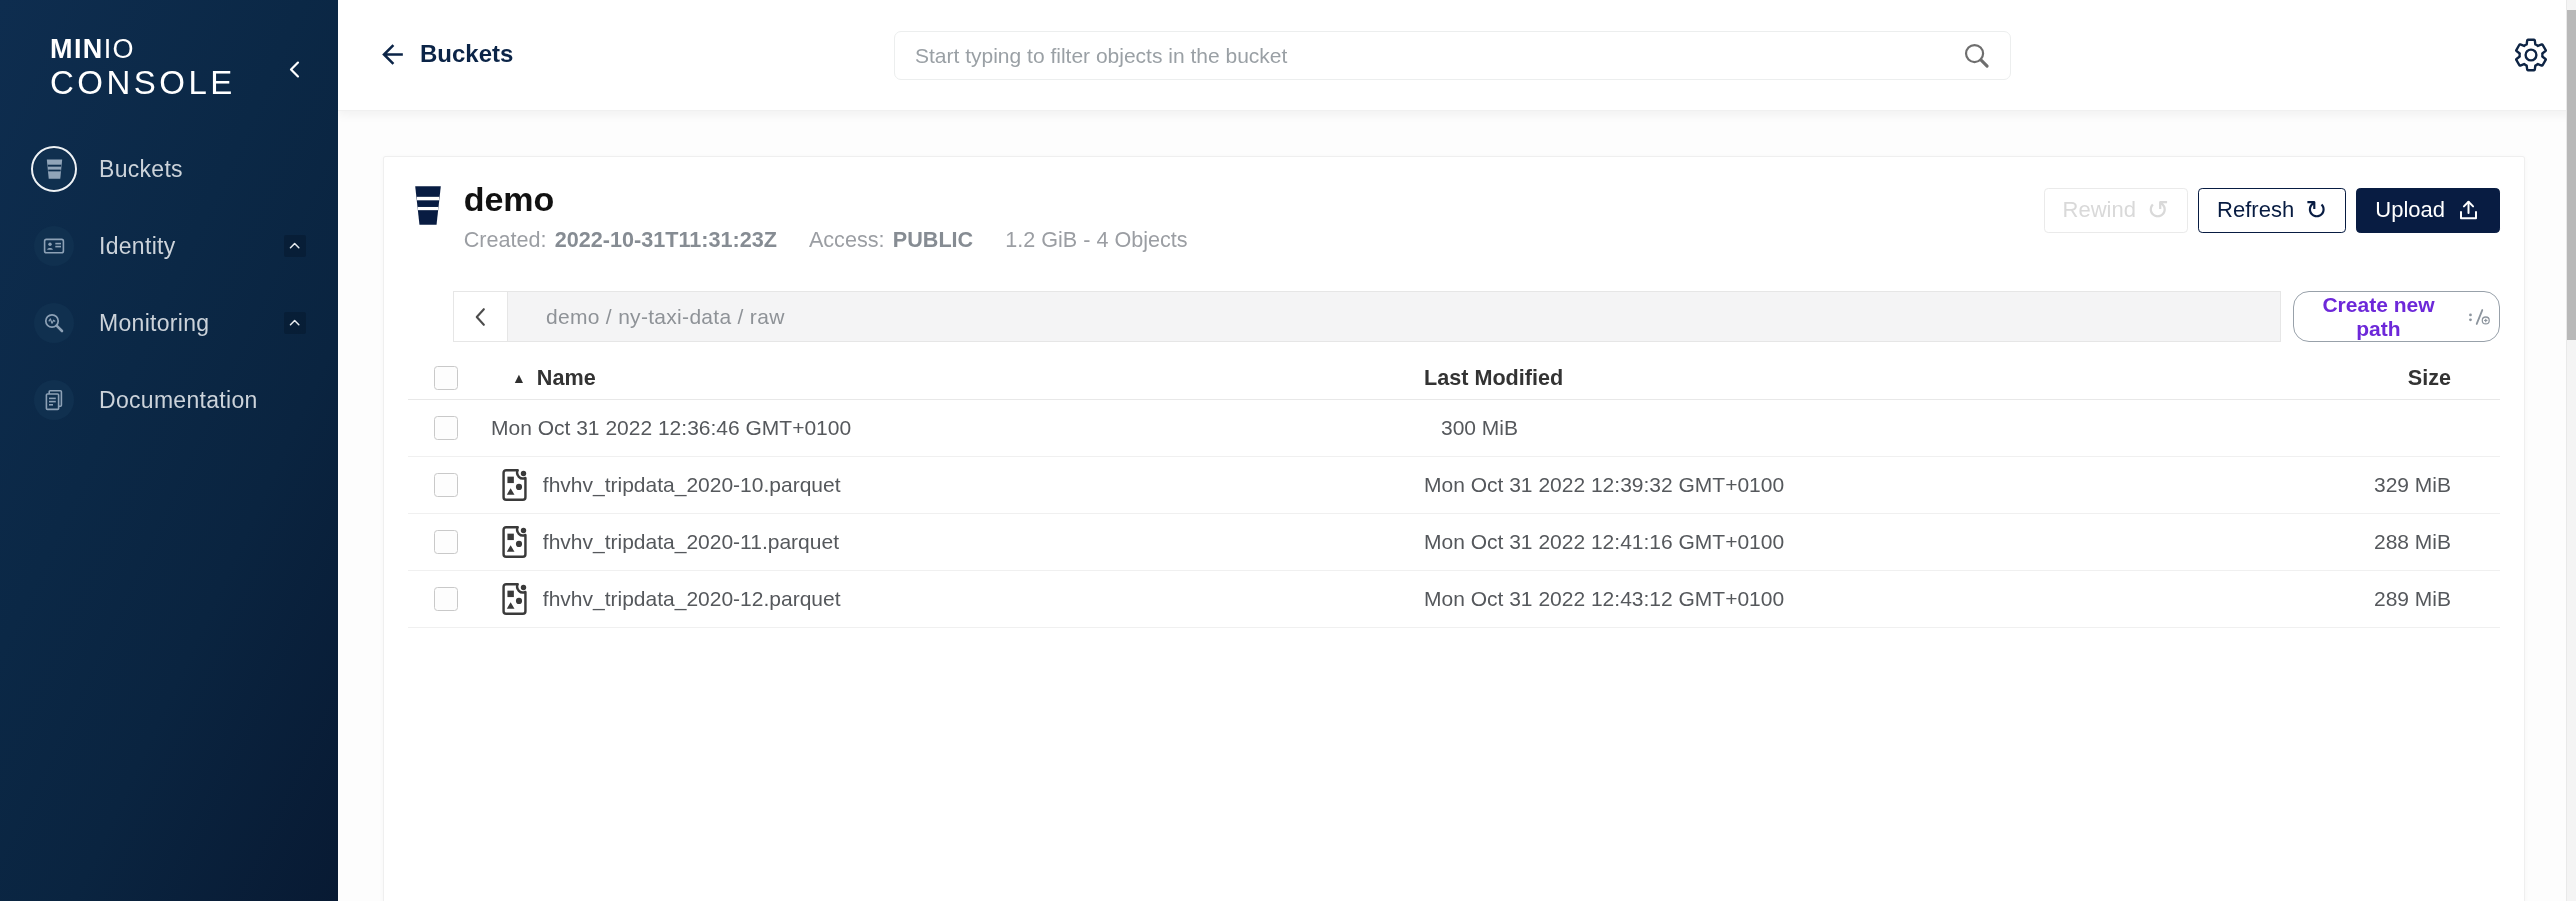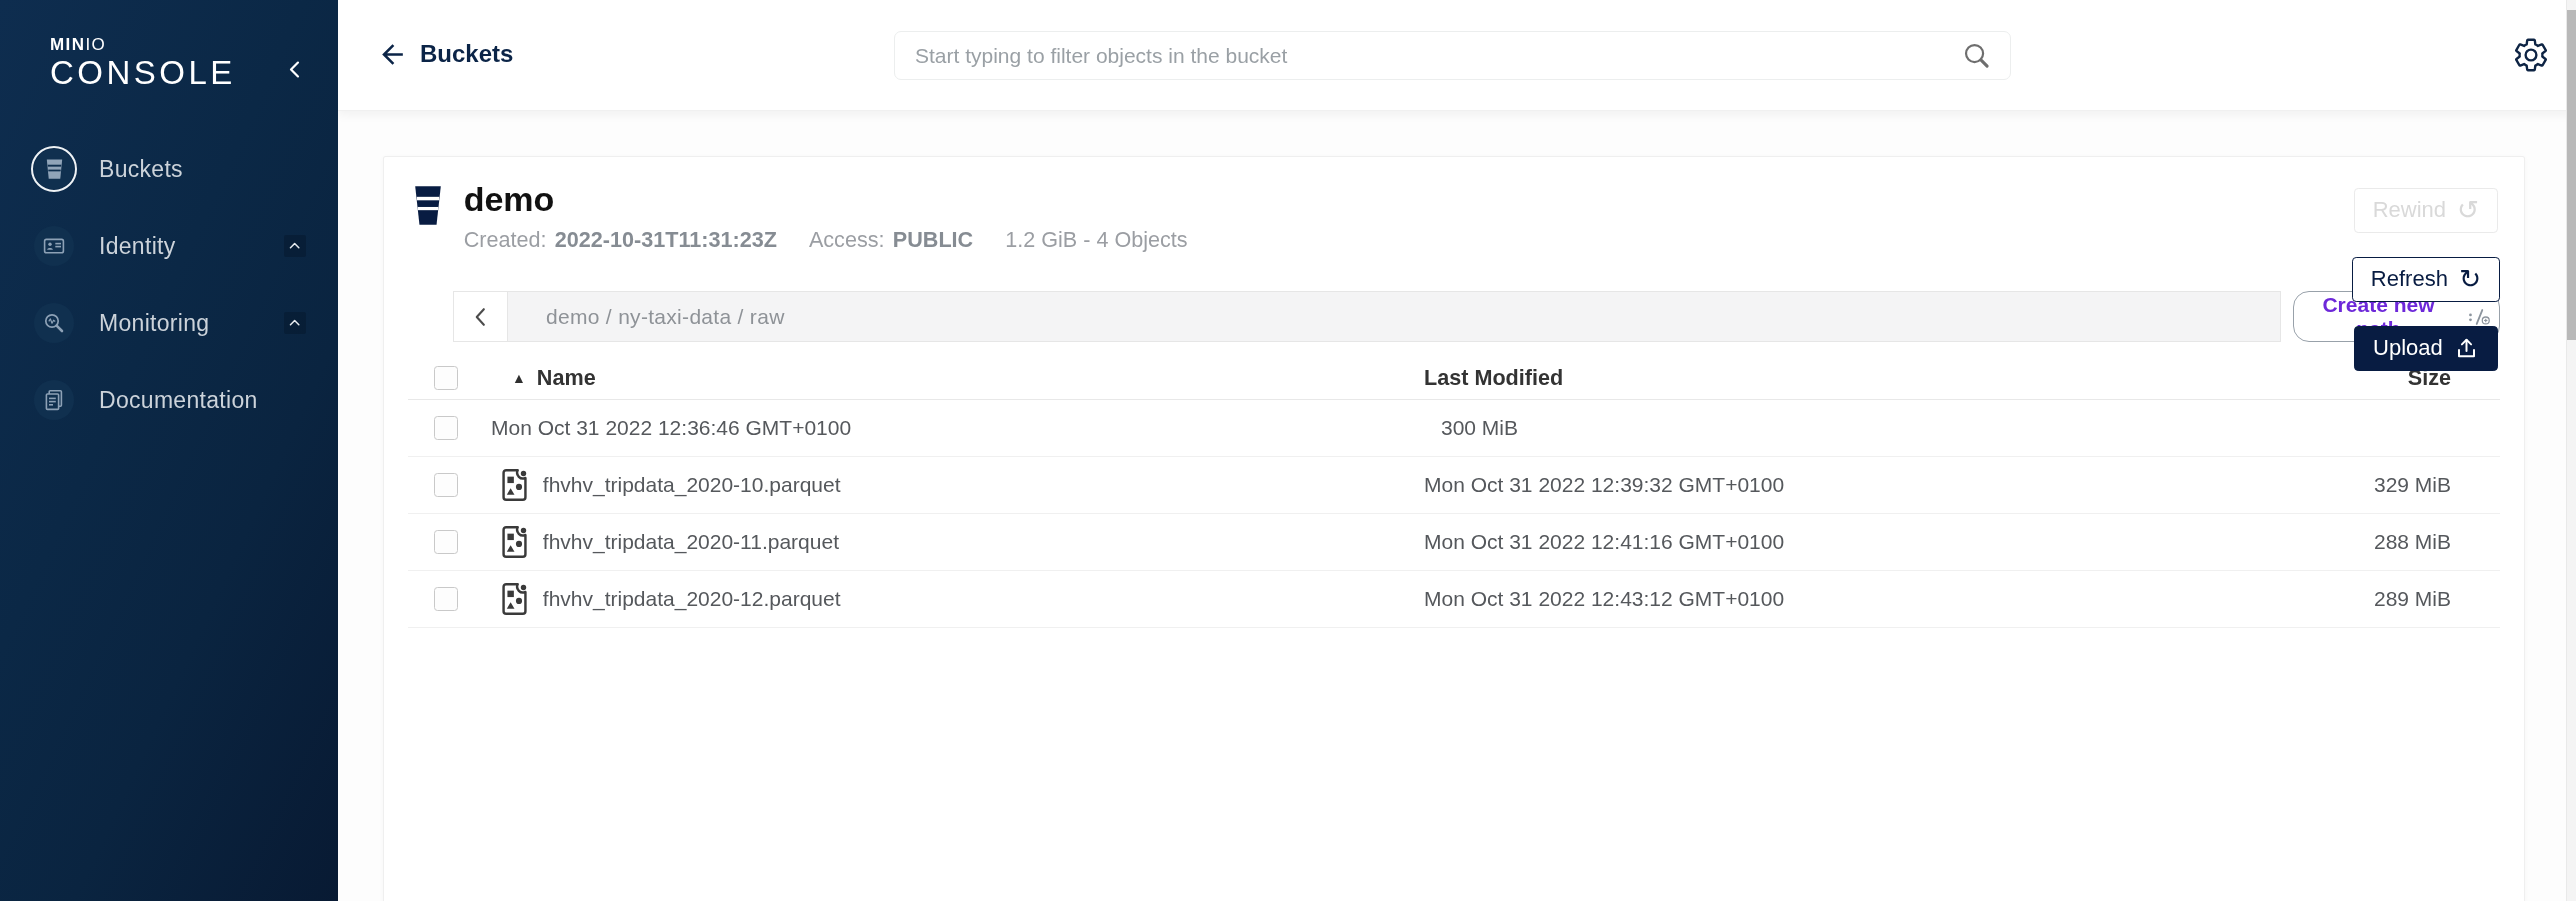--- a/index.html
+++ b/index.html
@@ -8,21 +8,21 @@
     font-family:"Liberation Sans","DejaVu Sans",sans-serif;
     background:#fdfdfd;
   }
   
   .sidebar{
     position:absolute;left:0;top:0;width:338px;height:901px;
     background:linear-gradient(115deg,#0e2d4f 0%,#0b2846 40%,#0a2440 65%,#081a33 100%);
     z-index:5;
   }
   .logo{position:absolute;left:50px;top:36px;color:#fff;}
-  .logo-top{font-size:17px;letter-spacing:1.4px;line-height:1;}
+  .logo-top{font-size:27px;letter-spacing:1.4px;line-height:1;}
   .logo-top .b{font-weight:800;}
   .logo-top .l{font-weight:300;}
   .logo-product{font-size:33px;font-weight:300;letter-spacing:3.5px;line-height:1.15;margin-top:1.4px;}
   .collapse-btn{position:absolute;top:57px;right:31px;width:25px;height:25px;cursor:pointer;}
   .nav{position:absolute;top:146px;left:0;right:0;}
   .nav-item{height:46px;margin-bottom:31px;display:flex;align-items:center;padding-left:31px;cursor:pointer;}
   .nav-icon-ring{
     width:46px;height:46px;border-radius:50%;box-sizing:border-box;border:2.8px solid transparent;
     display:flex;align-items:center;justify-content:center;flex:0 0 46px;
   }
@@ -62,21 +62,21 @@
     box-shadow:0 1.4px 5.6px rgba(0,0,0,0.03);padding:25px 24px 0 24px;
   }
   
   .bucket-head{position:relative;display:flex;align-items:flex-start;padding-left:4.2px;min-height:70px;}
   .bucket-icon{width:32px;height:45px;flex:0 0 32px;margin-top:1.4px;}
   .head-text{margin-left:19.5px;}
   .bucket-title{font-size:34px;font-weight:700;color:#111;line-height:1.05;}
   .bucket-meta{margin-top:9.7px;font-size:21.6px;color:#9b9ea3;display:flex;align-items:baseline;white-space:nowrap;}
   .bucket-meta .val{font-weight:700;color:#868c93;margin-left:8.3px;}
   .bucket-meta .sep{margin-left:32px;}
-  .head-buttons{position:absolute;right:0;top:5.6px;display:flex;gap:24px;align-items:center;flex-direction:column;}
+  .head-buttons{position:absolute;right:0;top:5.6px;display:flex;gap:10px;}
   .btn{
     height:45px;border-radius:4.2px;font-size:22px;display:flex;align-items:center;gap:11px;
     padding:0 18px;box-sizing:border-box;cursor:pointer;white-space:nowrap;
     font-family:"Liberation Sans","DejaVu Sans",sans-serif;
   }
   .btn .glyph{font-size:26.4px;line-height:1;}
   .btn-rewind{background:#fff;border:1.4px solid #eaeaea;color:#d9d9d9;cursor:default;}
   .btn-refresh{background:#fff;border:1.4px solid #081C42;color:#081C42;}
   .btn-upload{background:#081C42;border:1.4px solid #081C42;color:#fff;}
   

